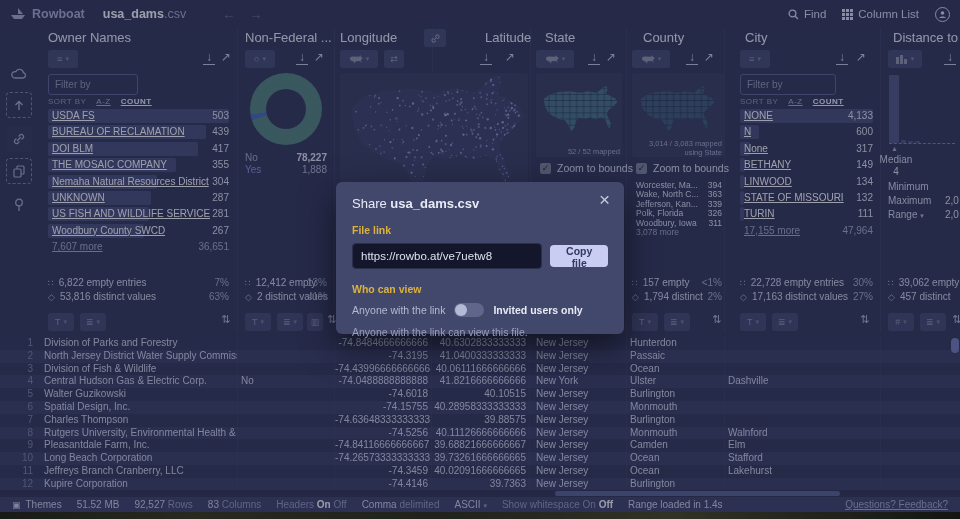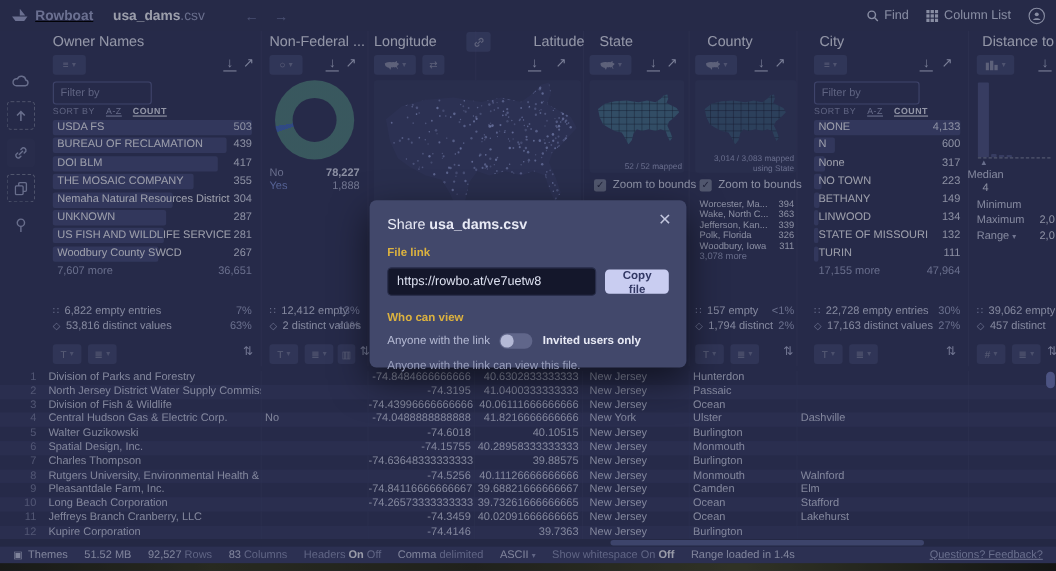--- a/index.html
+++ b/index.html
@@ -2,21 +2,21 @@
 <html><head>
 <meta charset="utf-8">
 <style>
   html,body{margin:0;padding:0;background:#11131f;}
   *{box-sizing:border-box;font-family:"Liberation Sans","DejaVu Sans",sans-serif;}
   .app{position:relative;width:960px;height:519px;background:#383e66;overflow:hidden;}
   .abs{position:absolute;}
 
   
   .topbar{position:absolute;left:0;top:0;width:960px;height:28px;background:#373d64;display:flex;align-items:center;padding:0 10px;gap:8px;}
-  .logo-wrap{display:flex;align-items:center;gap:6px;text-decoration:underline;}
+  .logo-wrap{display:flex;align-items:center;gap:6px;}
   .logo-name{color:#a0a8d4;font-size:12.5px;font-weight:bold;}
   .file-name{color:#e9edfa;font-size:12.5px;font-weight:bold;margin-left:10px;}
   .file-ext{color:#9ca4cc;font-weight:normal;}
   .nav-arrows{display:flex;gap:14px;margin-left:28px;color:#6d76a4;font-size:13px;}
   .topbar-right{margin-left:auto;display:flex;align-items:center;gap:16px;color:#cbd3ee;font-size:11.5px;}
   .tb-item{display:flex;align-items:center;gap:5px;cursor:pointer;}
   .avatar{width:15px;height:15px;border:1.4px solid #cbd3ee;border-radius:50%;display:flex;align-items:center;justify-content:center;}
 
   
   .side-icon{position:absolute;left:6px;width:26px;height:26px;display:flex;align-items:center;justify-content:center;color:#9ca4cc;border-radius:4px;}
@@ -33,21 +33,21 @@
 
   
   .filter-input{position:absolute;top:74px;height:21px;background:transparent;border:1px solid #5d659a;border-radius:3px;color:#e6e9f7;font-size:10px;padding:0 6px;}
   .filter-input::placeholder{color:#8d94bc;}
   .sortby{position:absolute;top:97px;font-size:8px;letter-spacing:.5px;color:#8d94bc;display:flex;gap:10px;align-items:center;}
   .sortby .az{color:#9ca4cc;text-decoration:underline;}
   .sortby .cnt{color:#dce1f5;font-weight:bold;text-decoration:underline;letter-spacing:.5px;}
   .vlist{position:absolute;top:108px;}
   .li{position:relative;height:16.4px;}
   .libar{position:absolute;left:0;top:1px;height:14px;background:#555f96;opacity:.6;border-radius:2px;}
-  .lilabel{position:absolute;left:4px;top:2px;font-size:10px;color:#eceffc;white-space:nowrap;max-width:160px;overflow:hidden;text-overflow:ellipsis;}
+  .lilabel{position:absolute;left:4px;top:2px;font-size:10px;color:#eceffc;white-space:nowrap;max-width:160px;overflow:hidden;text-overflow:ellipsis;text-decoration:underline;}
   .licount{position:absolute;right:0;top:2px;font-size:10px;color:#d1d7ee;}
   .li-more .lilabel{color:#9ca4cc;}
   .li-more .licount{color:#9ca4cc;}
 
   .stat-row{position:absolute;font-size:10px;color:#c6cce8;display:flex;gap:5px;align-items:center;white-space:nowrap;}
   .stat-pct{position:absolute;font-size:10px;color:#9ca4cc;text-align:right;}
   .stat-ico{font-size:9px;color:#9ca4cc;}
 
   .bbtn{position:absolute;top:313px;height:18px;background:#555f91;opacity:.5;border-radius:3px;color:#d4daf2;font-size:9px;display:flex;align-items:center;justify-content:center;gap:3px;padding:0 5px;}
   .bsort{position:absolute;top:313px;color:#aab1d6;font-size:11px;}
@@ -968,25 +968,20 @@
         <div class="libar" style="width: 19px;"></div>
         <span class="lilabel">N</span>
         <span class="licount">600</span>
       </div>
       <div class="li">
         <div class="libar" style="width: 10px;"></div>
         <span class="lilabel">None</span>
         <span class="licount">317</span>
       </div>
       <div class="li">
-        <div class="libar" style="width: 7px;"></div>
-        <span class="lilabel">NO TOWN</span>
-        <span class="licount">223</span>
-      </div>
-      <div class="li">
         <div class="libar" style="width: 5px;"></div>
         <span class="lilabel">BETHANY</span>
         <span class="licount">149</span>
       </div>
       <div class="li">
         <div class="libar" style="width: 4px;"></div>
         <span class="lilabel">LINWOOD</span>
         <span class="licount">134</span>
       </div>
       <div class="li">

